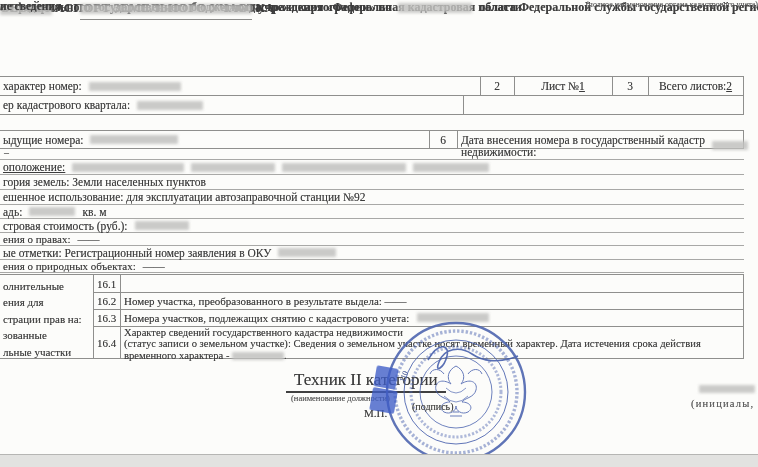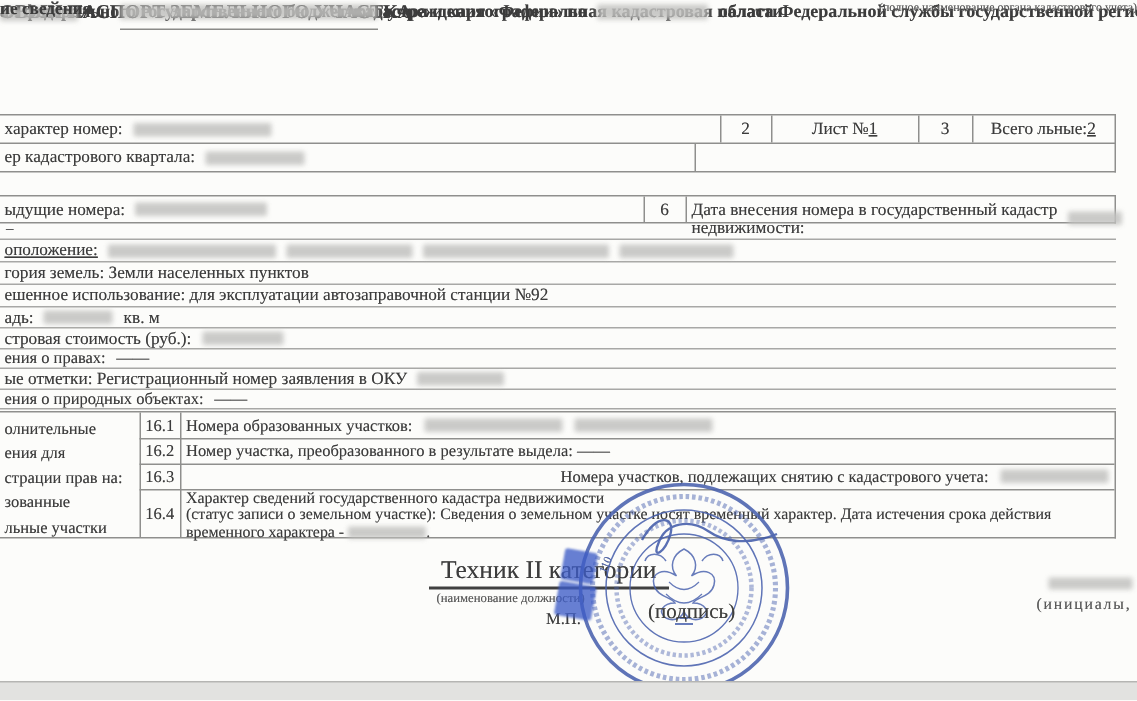--- a/index.html
+++ b/index.html
@@ -53,21 +53,21 @@
     <div class="vline" style="left:514px;"></div>
     <div class="vline" style="left:612px;"></div>
     <div class="vline" style="left:648px;"></div>
     <div class="cellc" style="left:480px;width:34px;">2</div>
     <div class="cellc" style="left:514px;width:98px;">
       <span>Лист № </span>
         <span class="u">1</span>
     </div>
     <div class="cellc" style="left:612px;width:36px;">3</div>
     <div class="cellc" style="left:648px;width:95px;">
-      <span>Всего льные: </span>
+      <span>Всего листов: </span>
         <span class="u">2</span>
     </div>
   </div>
 
   <div class="tblrow" style="top:96px;height:19px;width:744px;">
     <div class="flextxt">
       <span>ер кадастрового квартала:</span>
       <span class="redact" style="width:66px;"></span>
     </div>
     <div class="vline" style="left:463px;"></div>
@@ -164,29 +164,24 @@
       <div>страции прав на:</div>
       <div>зованные</div>
       <div>льные участки</div>
     </div>
 
     <div class="cellc" style="left:120px;left:93px;width:27px;top:0;height:17px;font-size:11px;">16.1</div>
     <div class="cellc" style="left:93px;width:27px;top:17px;height:17px;font-size:11px;">16.2</div>
     <div class="cellc" style="left:93px;width:27px;top:34px;height:17px;font-size:11px;">16.3</div>
     <div class="cellc" style="left:93px;width:27px;top:51px;height:34px;font-size:11px;">16.4</div>
 
-    <div class="abs" style="left:124px;top:0;height:17px;right:4px;display:flex;align-items:center;gap:8px;font-size:11px;">
-      <span>Номера образованных участков:</span>
-      <span class="redact" style="width:92px;"></span>
-      <span class="redact" style="width:92px;"></span>
-    </div>
     <div class="abs" style="left:124px;top:17px;height:17px;right:4px;display:flex;align-items:center;font-size:11px;">
       <span>Номер участка, преобразованного в результате выдела: ——</span>
     </div>
-    <div class="abs" style="left:124px;top:34px;height:17px;right:4px;display:flex;align-items:center;gap:8px;font-size:11px;justify-content:flex-end;">
+    <div class="abs" style="left:124px;top:34px;height:17px;right:4px;display:flex;align-items:center;gap:8px;font-size:11px;">
       <span>Номера участков, подлежащих снятию с кадастрового учета:</span>
       <span class="redact" style="width:72px;"></span>
     </div>
     <div class="abs" style="left:124px;top:52px;right:2px;font-size:10.6px;line-height:11.4px;">
       <div class="nowrap">Характер сведений государственного кадастра недвижимости</div>
       <div class="nowrap">(статус записи о земельном участке): Сведения о земельном участке носят временный характер. Дата истечения срока действия</div>
       <div class="nowrap">
         <span>временного характера -</span>
         <span class="redact" style="width:52px;height:8px;"></span><span>.</span>
       </div>
@@ -213,19 +208,19 @@
       </g>
 
       <path d="M52 44 C62 26,74 28,71 40 C68 52,58 58,63 46 C68 32,84 30,96 38 C106 45,122 48,142 40" stroke="#3a54a6" stroke-width="1.6" opacity="0.95"></path>
     </g>
   </svg>
 
   <div class="bluebox" style="left:375px;top:367px;width:22px;height:21px;transform:rotate(10deg);"></div>
   <div class="bluebox" style="left:371px;top:389px;width:25px;height:23px;transform:rotate(10deg);"></div>
   <div class="abs" style="left:398px;top:372px;font-size:7.5px;color:#4a62ae;transform:rotate(-68deg);">110</div>
 
-  <div class="abs" style="left:432px;top:401px;font-size:14px;color:#3f3f3d;">(подпись)</div>
+  <div class="abs" style="left:412px;top:401px;font-size:10px;color:#3f3f3d;">(подпись)</div>
 
   <span class="redact abs" style="left:699px;top:385px;width:56px;height:8px;"></span>
   <div class="abs nowrap" style="left:691px;top:398px;font-size:10.5px;letter-spacing:1.2px;color:#5a5a5a;">(инициалы, фамилия)</div>
 
   <div class="abs" style="left:0;top:454px;width:758px;height:13px;background:#e2e2e0;border-top:1px solid #b5b5b3;"></div>
 </div>
 
 </body></html>

